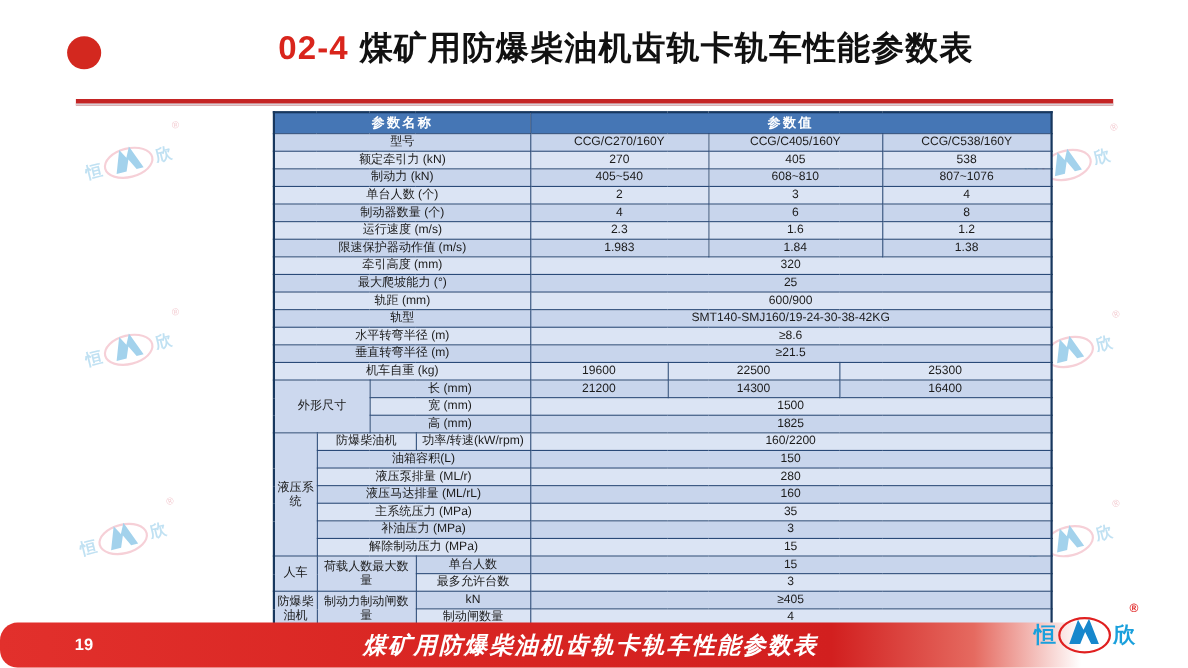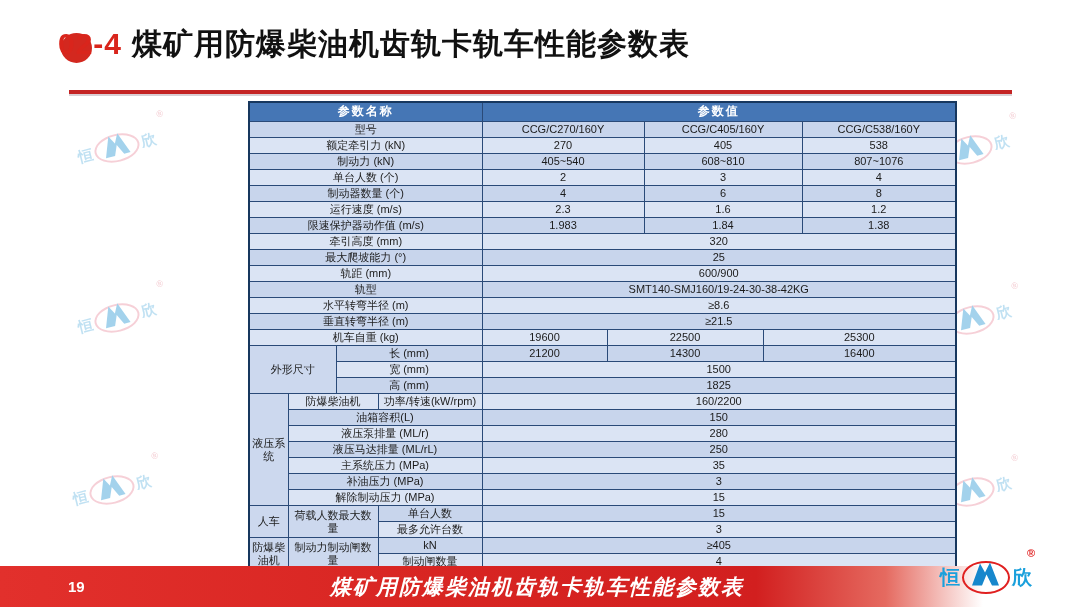--- a/index.html
+++ b/index.html
@@ -7,21 +7,21 @@
     width:1080px;height:607px;position:relative;overflow:hidden;
     background:#ffffff;font-family:"Liberation Sans",sans-serif;
   }
   
   .title-dot{
     position:absolute;left:61px;top:33px;width:31px;height:30px;
     border-radius:50%;background:#d3281f;
   }
   .page-title{
     position:absolute;left:0;top:24px;width:1080px;padding-left:58px;
-    box-sizing:border-box;font-size:30px;font-weight:bold;
+    box-sizing:border-box;text-align:center;font-size:30px;font-weight:bold;
     letter-spacing:1px;color:#111;white-space:nowrap;
   }
   .page-title .num{color:#d9251c;margin-right:10px;}
   .title-divider{
     position:absolute;left:69px;top:90px;width:943px;height:4px;
     background:#c42424;border-bottom:2px solid #d9cfd4;
   }
   
   #spec-table{
     position:absolute;left:204px;top:101px;width:707px;
@@ -50,20 +50,21 @@
     width:42px;height:24px;border:2px solid #efaab8;border-radius:50%;
     display:flex;align-items:flex-end;justify-content:center;margin:0 2px;
     overflow:visible;
   }
   .wm .wm-ell svg{margin-bottom:1px;overflow:visible;}
   .wm .wm-reg{color:#e89aa6;font-size:9px;position:absolute;right:2px;top:-6px;}
   
   .footer-bar{
     position:absolute;left:0;top:566px;width:1080px;height:41px;
     background:linear-gradient(90deg,#e2302c 0%,#d82522 40%,#d21f1f 70%,#e56a60 82%,#ffffff 91%,#ffffff 100%);
+    border-radius:16px;
   }
   .footer-page{
     position:absolute;left:68px;top:0;height:41px;line-height:41px;
     color:#ffffff;font-size:15px;font-weight:bold;
   }
   .footer-text{
     position:absolute;left:330px;top:0;height:41px;line-height:41px;
     color:#ffffff;font-size:21px;font-weight:bold;font-style:italic;
     font-family:"DejaVu Serif",serif;letter-spacing:2px;white-space:nowrap;
   }
@@ -270,21 +271,21 @@
       <tr>
         <td colspan="3">油箱容积(L)</td>
         <td colspan="5">150</td>
       </tr>
       <tr>
         <td colspan="3">液压泵排量 (ML/r)</td>
         <td colspan="5">280</td>
       </tr>
       <tr>
         <td colspan="3">液压马达排量 (ML/rL)</td>
-        <td colspan="5">250</td>
+        <td colspan="5">160</td>
       </tr>
       <tr>
         <td colspan="3">主系统压力 (MPa)</td>
         <td colspan="5">35</td>
       </tr>
       <tr>
         <td colspan="3">补油压力 (MPa)</td>
         <td colspan="5">3</td>
       </tr>
       <tr>

